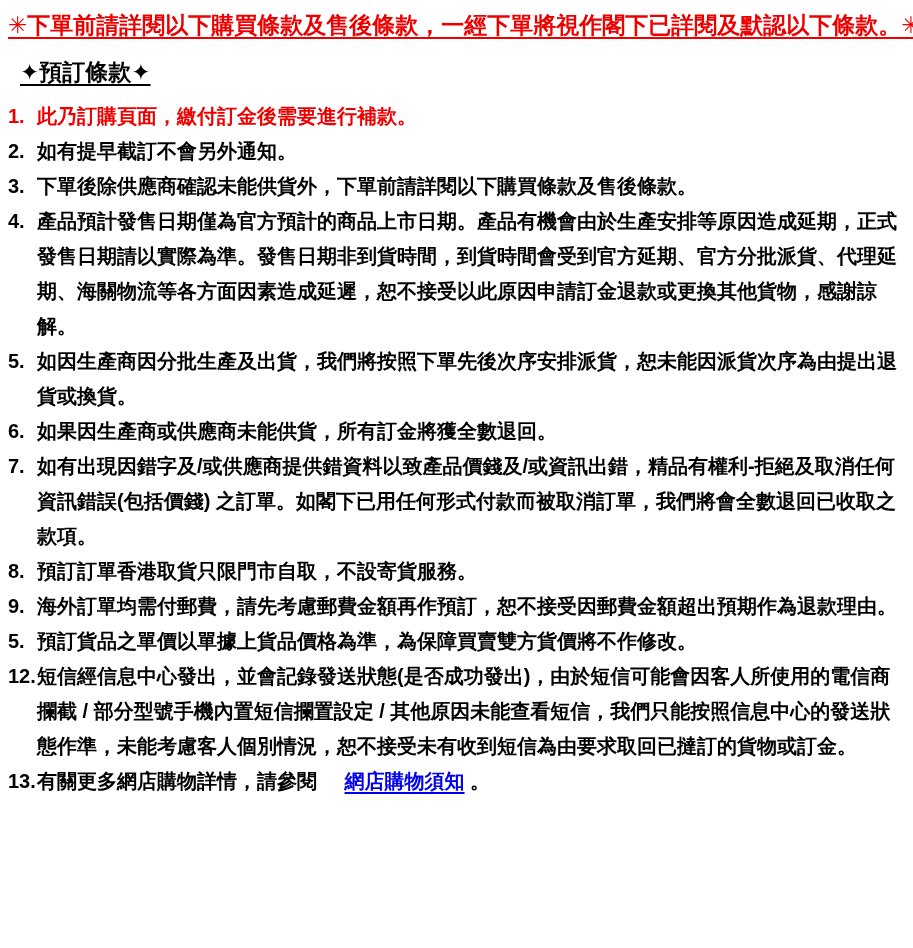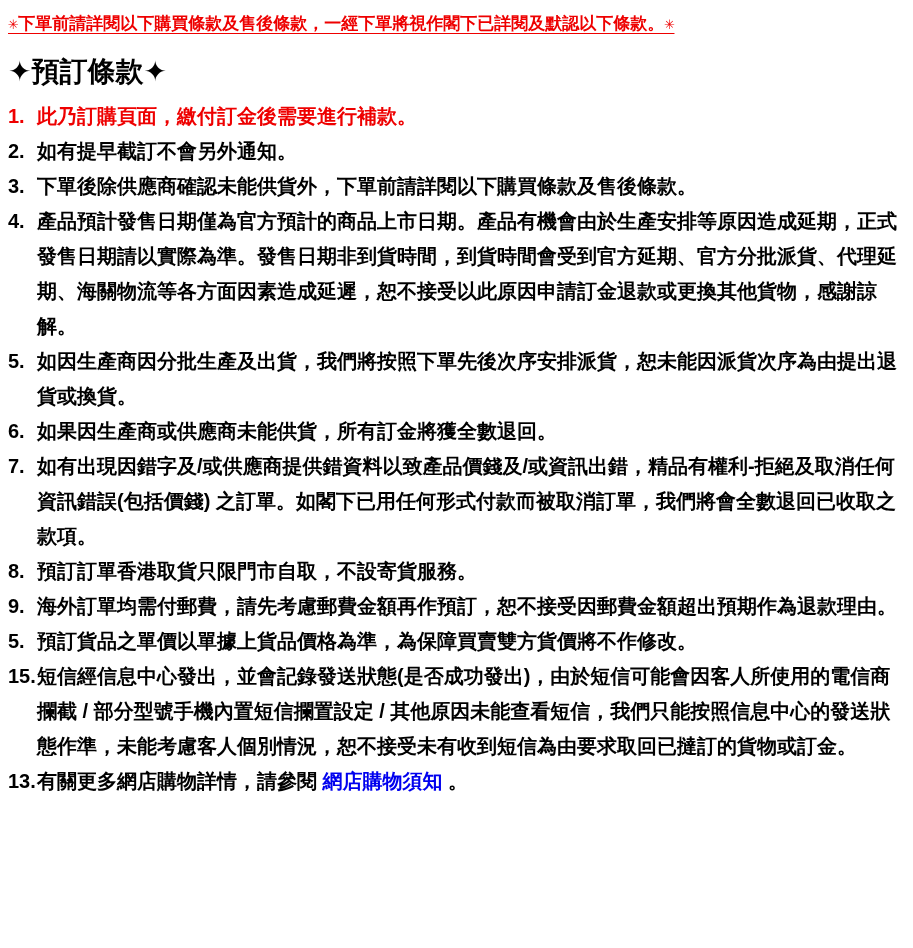--- a/index.html
+++ b/index.html
@@ -12,33 +12,34 @@
     min-height: 948px;
     box-sizing: border-box;
     padding: 10px 8px 0 8px;
     font-family: "Liberation Sans", "DejaVu Sans", sans-serif;
     font-weight: 700;
     color: var(--text, #000000);
     font-size: 20px;
   }
   .notice {
     color: var(--red, #ee0000);
-    font-size: 17px;
+    font-size: 23px;
     line-height: 30px;
     text-decoration: underline;
     text-underline-offset: 4px;
     white-space: nowrap;
-    font-family: Liberation Mono, monospace;
   }
   .section-title {
     margin-top: 17px;
-    font-size: 28px;
+    font-size: 23px;
     line-height: 30px;
+    text-decoration: underline;
     text-underline-offset: 4px;
     display: inline-block;
+    margin-left: 12px;
   }
   ol.terms {
     list-style: none;
     margin: 12px 0 0 0;
     padding: 0;
   }
   ol.terms li {
     display: grid;
     grid-template-columns: 29px 1fr;
     line-height: 35px;
@@ -52,22 +53,24 @@
   }
   .seg-normal { color: inherit; }
   .seg-red { color: var(--red, #ee0000); }
   .seg-red-underline {
     color: var(--red, #ee0000);
     text-decoration: underline;
     text-underline-offset: 4px;
   }
   a.seg-blue-link {
     color: var(--link, #0000ee);
+    text-decoration: underline;
     text-underline-offset: 4px;
     cursor: pointer;
+    margin-left: 22px;
   }
 </style>
 </head>
 <body>
 
 <div class="notice">✳下單前請詳閱以下購買條款及售後條款，一經下單將視作閣下已詳閱及默認以下條款。✳</div>
 
 <div>
   <span class="section-title">✦預訂條款✦</span>
 </div>
@@ -107,20 +110,20 @@
     </li>
     <li>
       <span class="num">9.</span>
       <span class="term-text"><span class="seg-normal">海外訂單均需付郵費，請先考慮郵費金額再作預訂，恕不接受因郵費金額超出預期作為退款理由。</span></span>
     </li>
     <li>
       <span class="num">5.</span>
       <span class="term-text"><span class="seg-normal">預訂貨品之單價以單據上貨品價格為準，為保障買賣雙方貨價將不作修改。</span></span>
     </li>
     <li>
-      <span class="num">15.</span>
+      <span class="num">12.</span>
       <span class="term-text"><span class="seg-normal">短信經信息中心發出，並會記錄發送狀態(是否成功發出)，由於短信可能會因客人所使用的電信商攔截 / 部分型號手機內置短信攔置設定 / 其他原因未能查看短信，我們只能按照信息中心的發送狀態作準，未能考慮客人個別情況，恕不接受未有收到短信為由要求取回已撻訂的貨物或訂金。</span></span>
     </li>
     <li>
       <span class="num">13.</span>
       <span class="term-text"><span class="seg-normal">有關更多網店購物詳情，請參閱 </span><a class="seg-blue-link">網店購物須知</a><span class="seg-normal"> 。</span></span>
     </li>
   </ol>
 
 </body></html>

